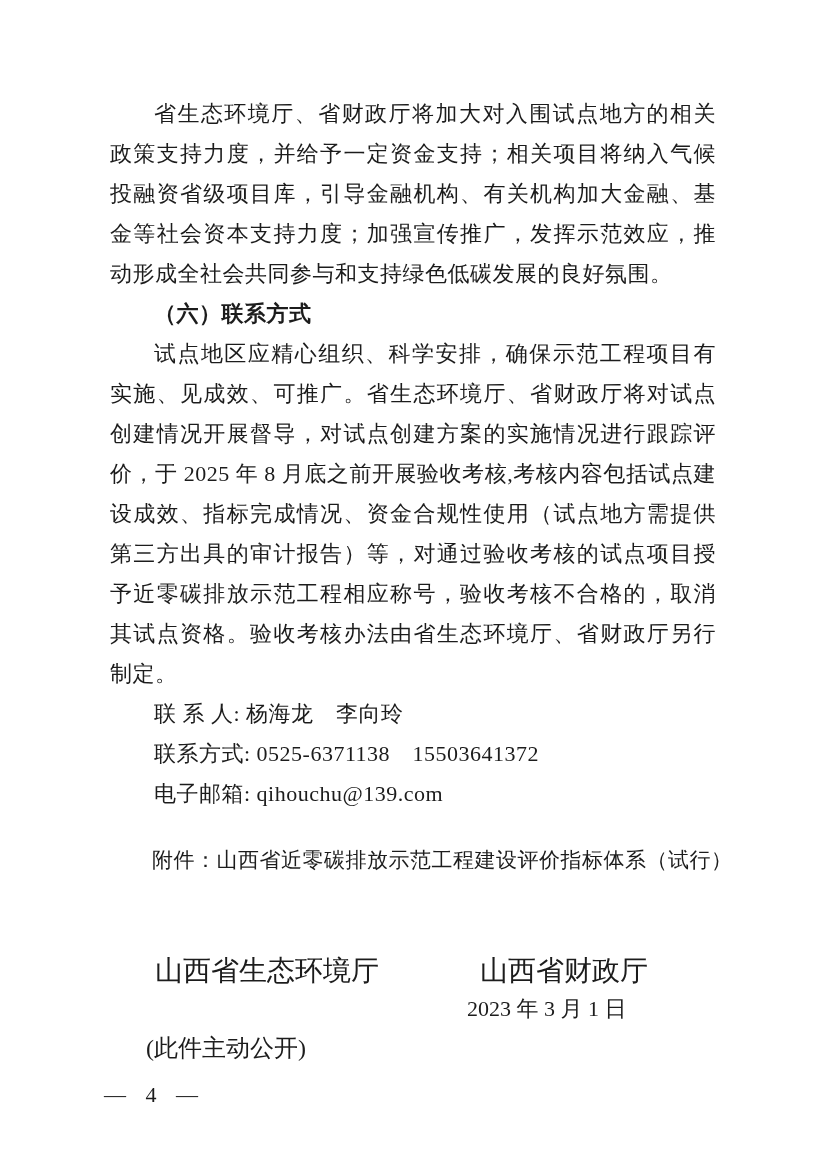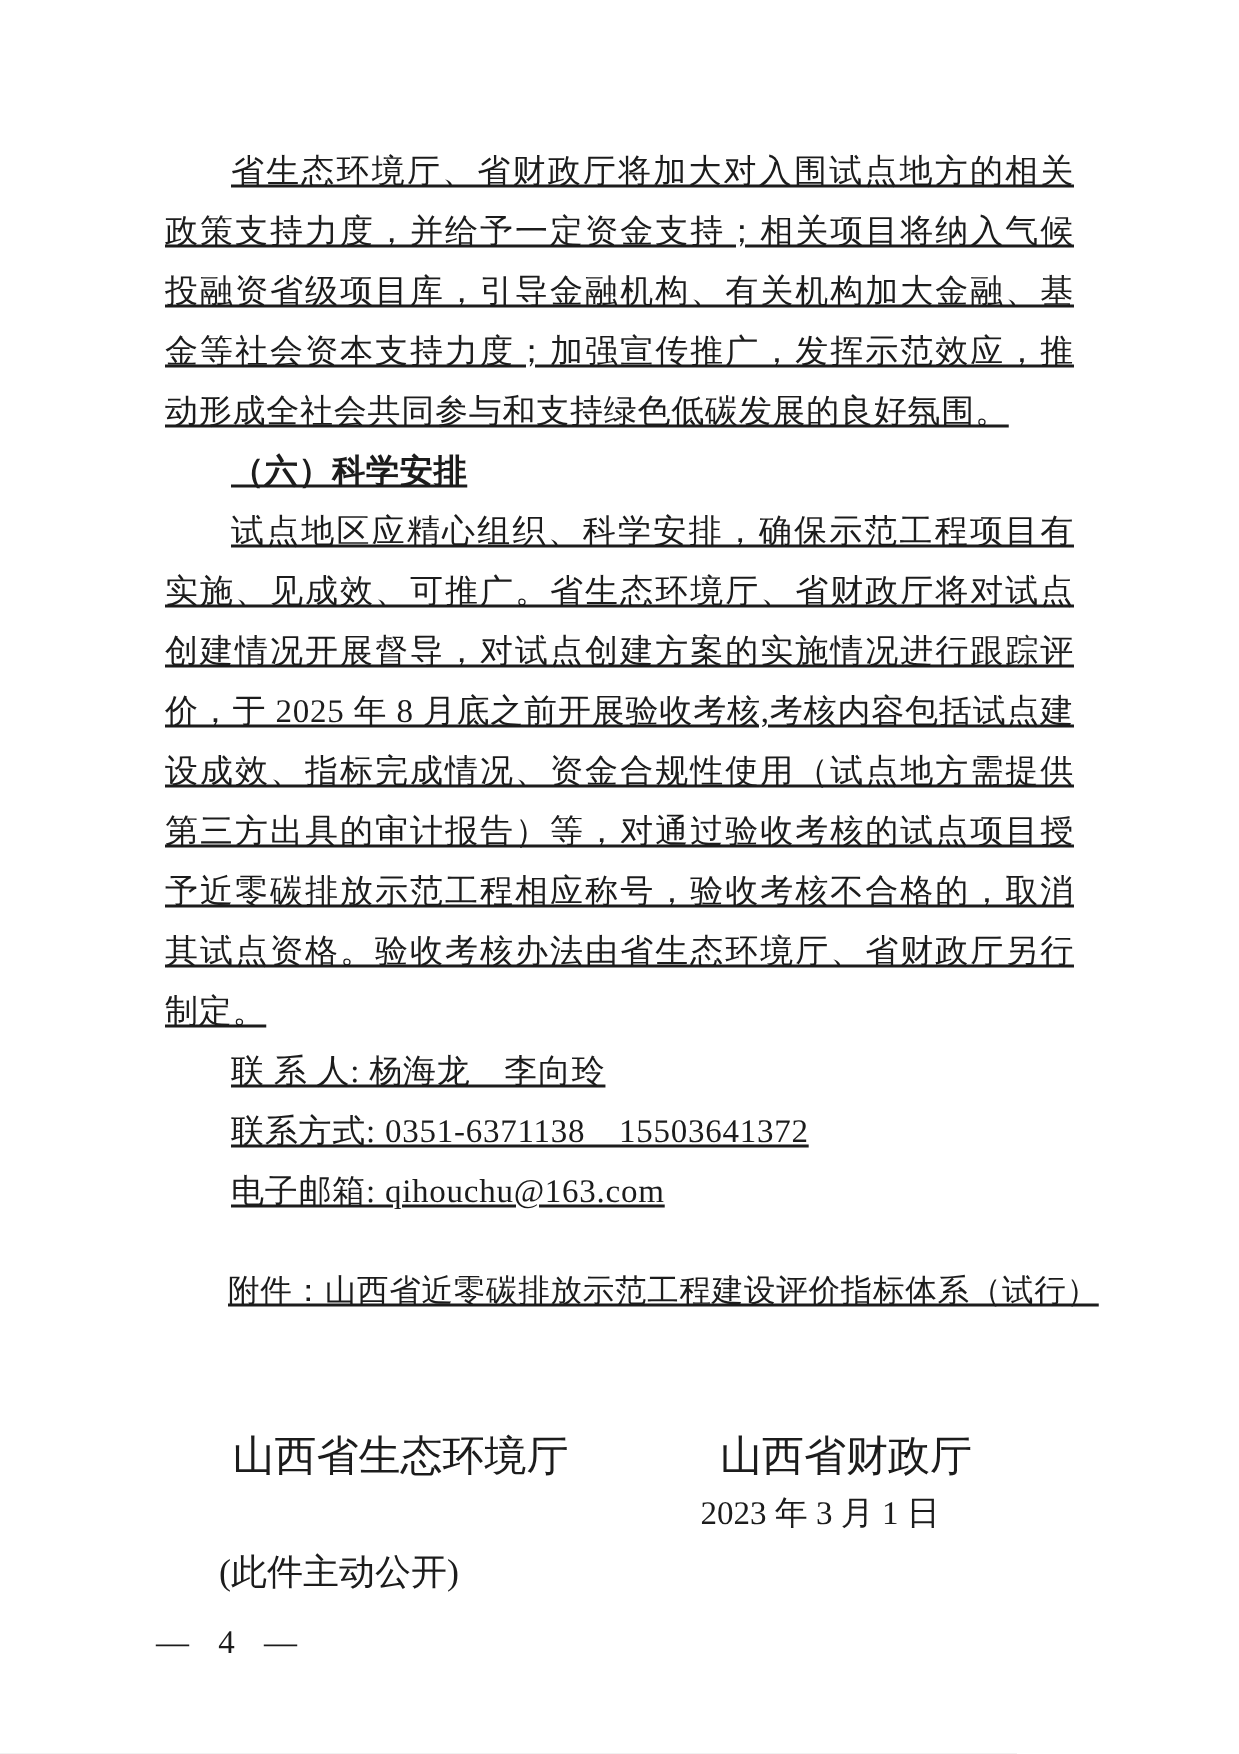--- a/index.html
+++ b/index.html
@@ -18,21 +18,20 @@
   }
   .content {
     position: absolute;
     left: 110px;
     top: 94px;
     width: 606px;
     font-size: 22px;
     line-height: 40px;
     text-align: justify;
     letter-spacing: 0.5px;
-    text-decoration: underline;
   }
   .para {
     margin: 0;
     text-indent: 2em;
   }
   .heading {
     margin: 0;
     text-indent: 2em;
     font-weight: bold;
   }
@@ -63,29 +62,29 @@
   }
 </style>
 </head>
 <body>
 
 <div class="page">
 
   <div class="content">
     <p class="para">省生态环境厅、省财政厅将加大对入围试点地方的相关政策支持力度，并给予一定资金支持；相关项目将纳入气候投融资省级项目库，引导金融机构、有关机构加大金融、基金等社会资本支持力度；加强宣传推广，发挥示范效应，推动形成全社会共同参与和支持绿色低碳发展的良好氛围。</p>
 
-    <p class="heading">（六）科学安排</p>
+    <p class="heading">（六）联系方式</p>
 
     <p class="para">试点地区应精心组织、科学安排，确保示范工程项目有实施、见成效、可推广。省生态环境厅、省财政厅将对试点创建情况开展督导，对试点创建方案的实施情况进行跟踪评价，于 2025 年 8 月底之前开展验收考核,考核内容包括试点建设成效、指标完成情况、资金合规性使用（试点地方需提供第三方出具的审计报告）等，对通过验收考核的试点项目授予近零碳排放示范工程相应称号，验收考核不合格的，取消其试点资格。验收考核办法由省生态环境厅、省财政厅另行制定。</p>
 
     <p class="contact-line">联 系 人: 杨海龙　李向玲</p>
 
-    <p class="contact-line">联系方式: 0351-6371138　15503641372</p>
+    <p class="contact-line">联系方式: 0525-6371138　15503641372</p>
 
-    <p class="contact-line">电子邮箱: qihouchu@163.com</p>
+    <p class="contact-line">电子邮箱: qihouchu@139.com</p>
 
     <p class="attachment-line">附件：山西省近零碳排放示范工程建设评价指标体系（试行）</p>
   </div>
 
   <div class="sig-row">
     <span class="sig-left">山西省生态环境厅</span>
     <span class="sig-right">山西省财政厅</span>
   </div>
 
   <div class="date-row">

